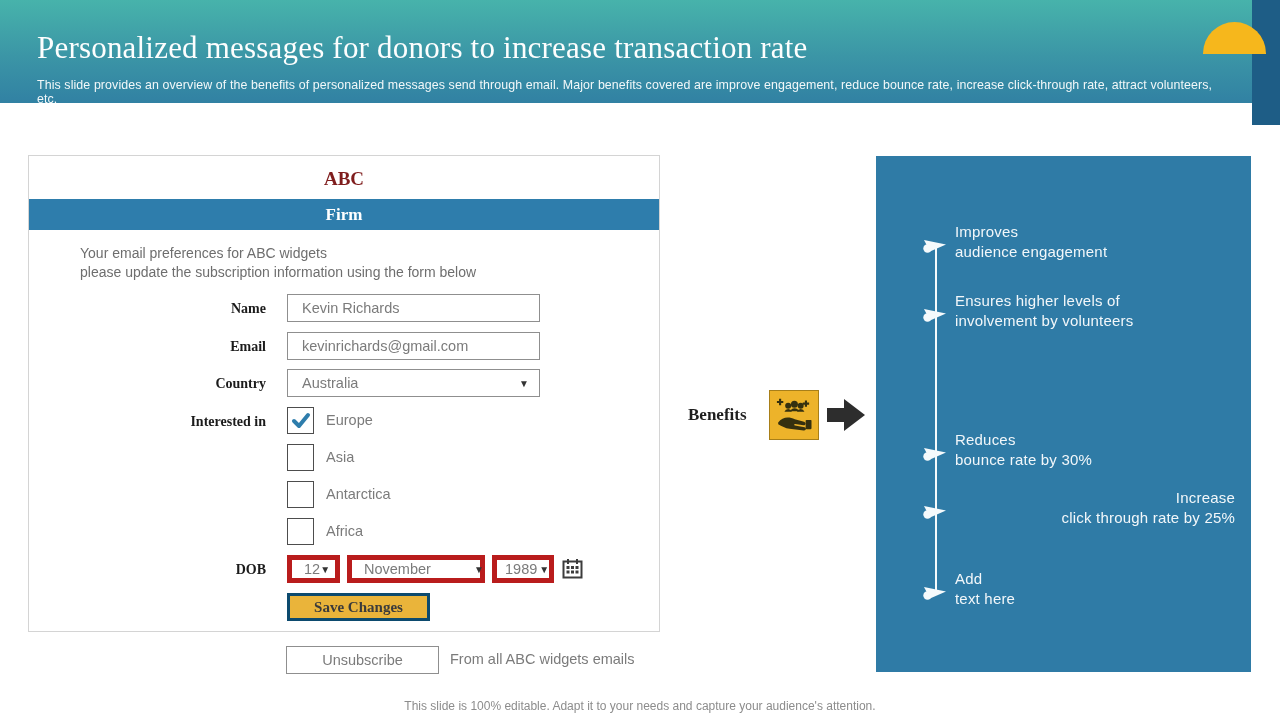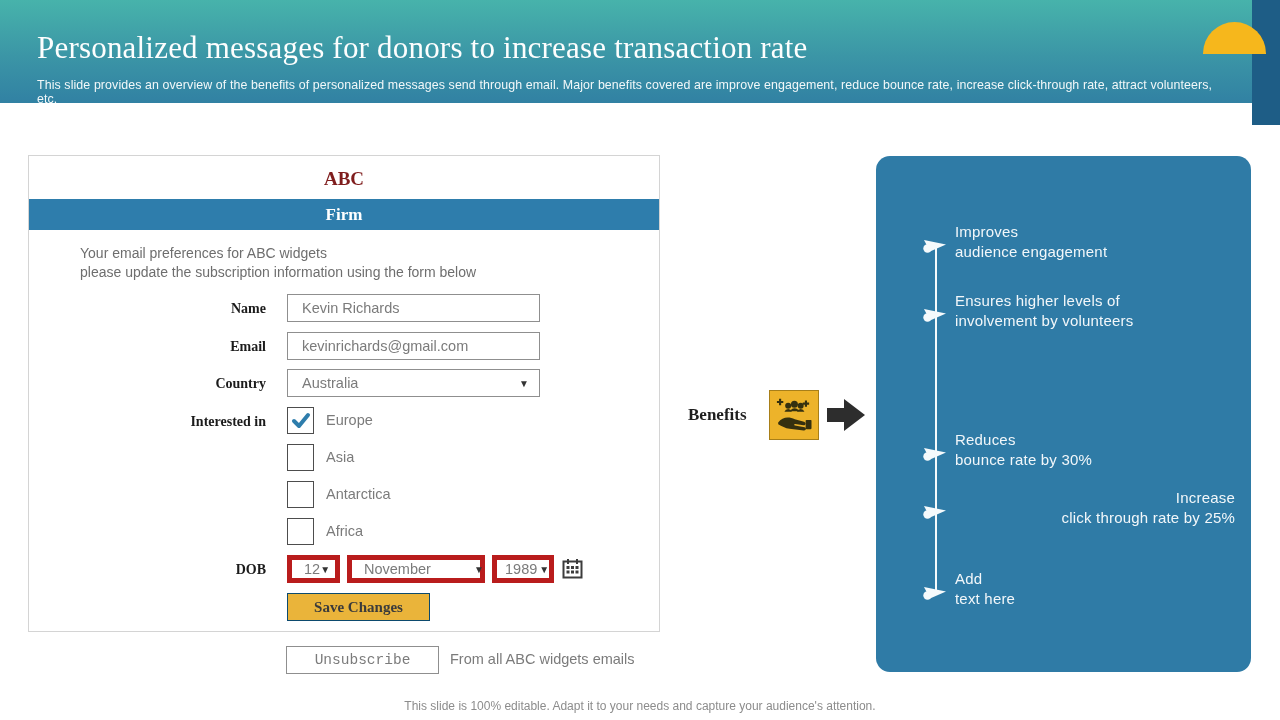--- a/index.html
+++ b/index.html
@@ -37,40 +37,40 @@
   .selbox { position:absolute; height:28px; border:5px solid #b91c1c; background:#fff;
             font-size:14.5px; color:#7b7b7b; display:flex; align-items:center;
             padding:0 8px 0 12px; }
   .selbox .chev, .tbox .chev { margin-left:auto; font-size:10px; color:#333; }
 
   .chk { position:absolute; left:258px; width:27px; height:27px; border:1px solid #4d4d4d;
          background:#fff; display:flex; align-items:center; justify-content:center; }
   .chk-label { position:absolute; left:297px; font-size:14.5px; color:#7b7b7b; line-height:27px; }
 
   .save-btn { position:absolute; left:258px; top:437px; width:143px; height:28px;
-              background:#eab43a; border:1px solid #0c4a6e; display:flex; align-items:center; justify-content:center;
+              background:#eab43a; border:3px solid #0c4a6e; display:flex; align-items:center; justify-content:center;
               font-family:"Liberation Serif", serif; font-weight:bold; font-size:15px; color:#3b3b3b; cursor:pointer; }
 
   .unsub-btn { position:absolute; left:286px; top:646px; width:153px; height:28px; background:#fff;
                border:1px solid #8f8f8f; display:flex; align-items:center; justify-content:center;
-               font-size:14.5px; color:#7b7b7b; cursor:pointer;font-family:Liberation Mono, monospace; }
+               font-size:14.5px; color:#7b7b7b; cursor:pointer; }
   .unsub-note { position:absolute; left:450px; top:651px; font-size:14.5px; color:#7b7b7b; }
 
   
   .benefits-label { position:absolute; left:688px; top:405px;
                     font-family:"Liberation Serif", serif; font-weight:bold; font-size:17px; color:#1f1f1f; }
   .benefit-iconbox { position:absolute; left:769px; top:390px; width:50px; height:50px;
                      background:#edb32a; border:1px solid #a87f18; display:flex; align-items:center; justify-content:center; }
   .big-arrow { position:absolute; left:827px; top:399px; width:40px; height:32px; }
   .big-arrow .shaft { position:absolute; left:0; top:9px; width:18px; height:14px; background:#2d2d2d; }
   .big-arrow .head { position:absolute; left:17px; top:0; width:0; height:0;
                      border-top:16px solid transparent; border-bottom:16px solid transparent; border-left:21px solid #2d2d2d; }
 
   
-  .panel { position:absolute; left:876px; top:156px; width:375px; height:516px; background:#2f7ba6;border-radius:14px; }
+  .panel { position:absolute; left:876px; top:156px; width:375px; height:516px; background:#2f7ba6; }
   .tl-line { position:absolute; left:59px; top:87px; width:2px; height:347px; background:#f5fafc; }
   .benefit-item { position:absolute; left:0; width:375px; height:60px; }
   .benefit-item .marker { position:absolute; left:46px; top:13px; }
   .benefit-item .btext { position:absolute; left:79px; top:0; width:280px;
                          font-size:15px; line-height:19.5px; color:#f2f7fa; letter-spacing:.2px; }
 
   .footer { position:absolute; left:0; top:699px; width:1280px; text-align:center;
             font-size:12px; color:#8c8c8c; }
 </style>
 </head>

